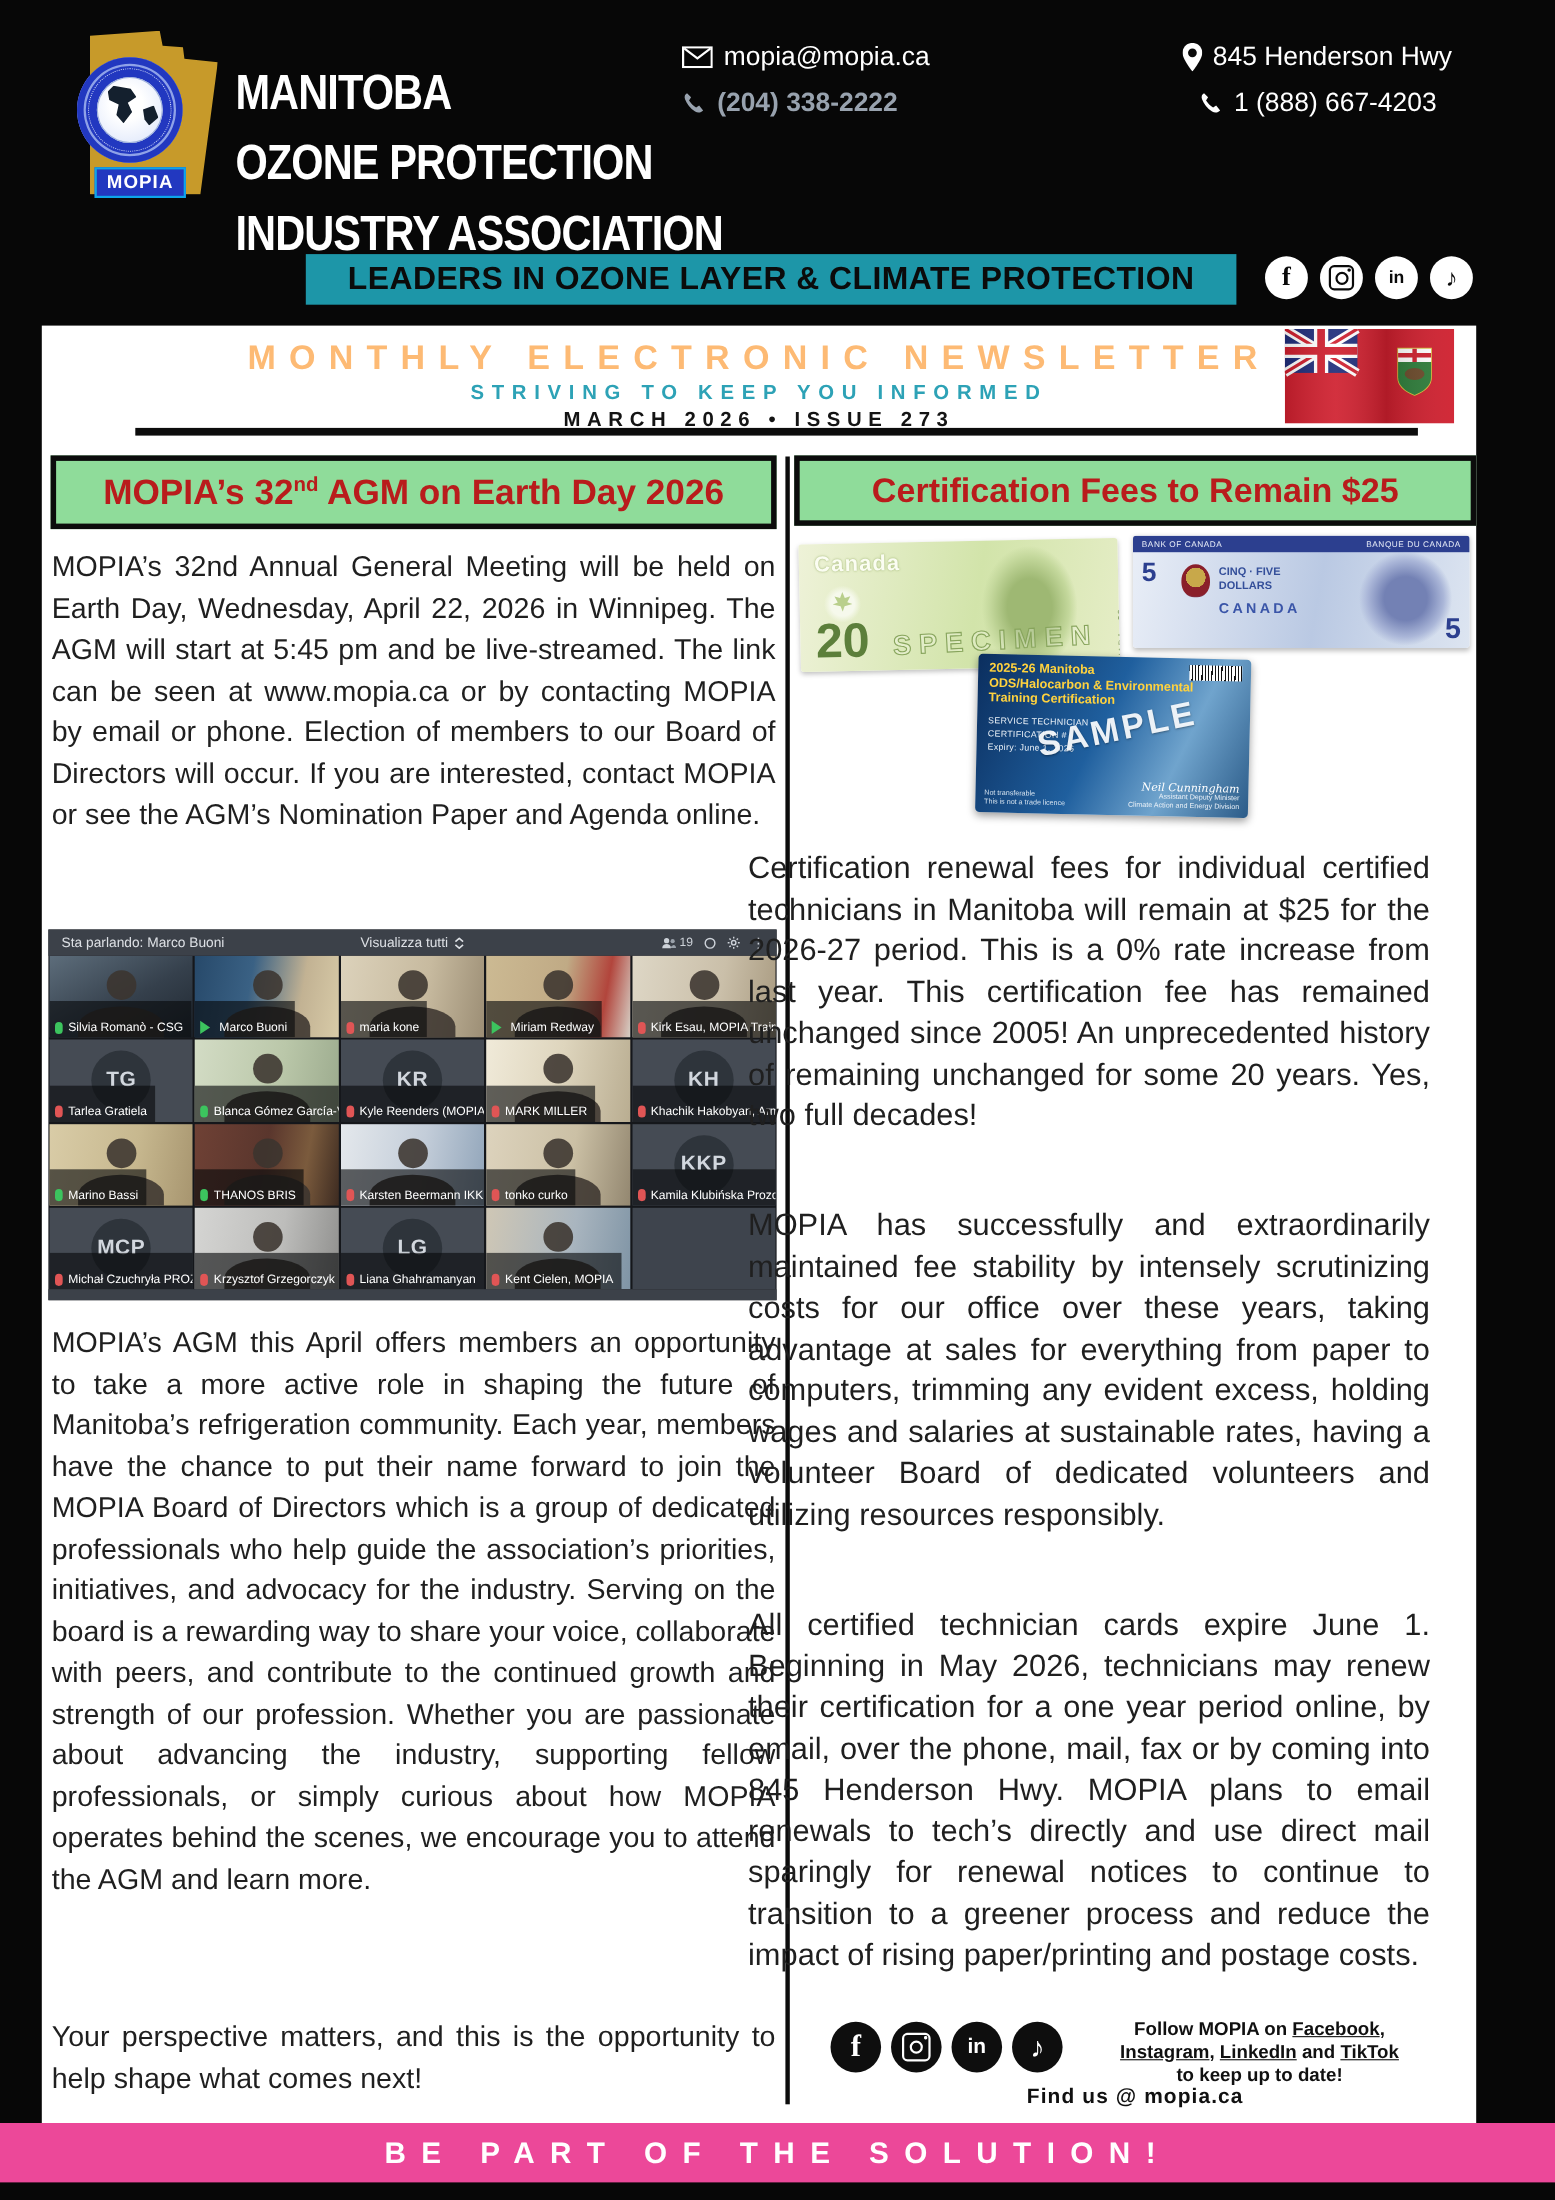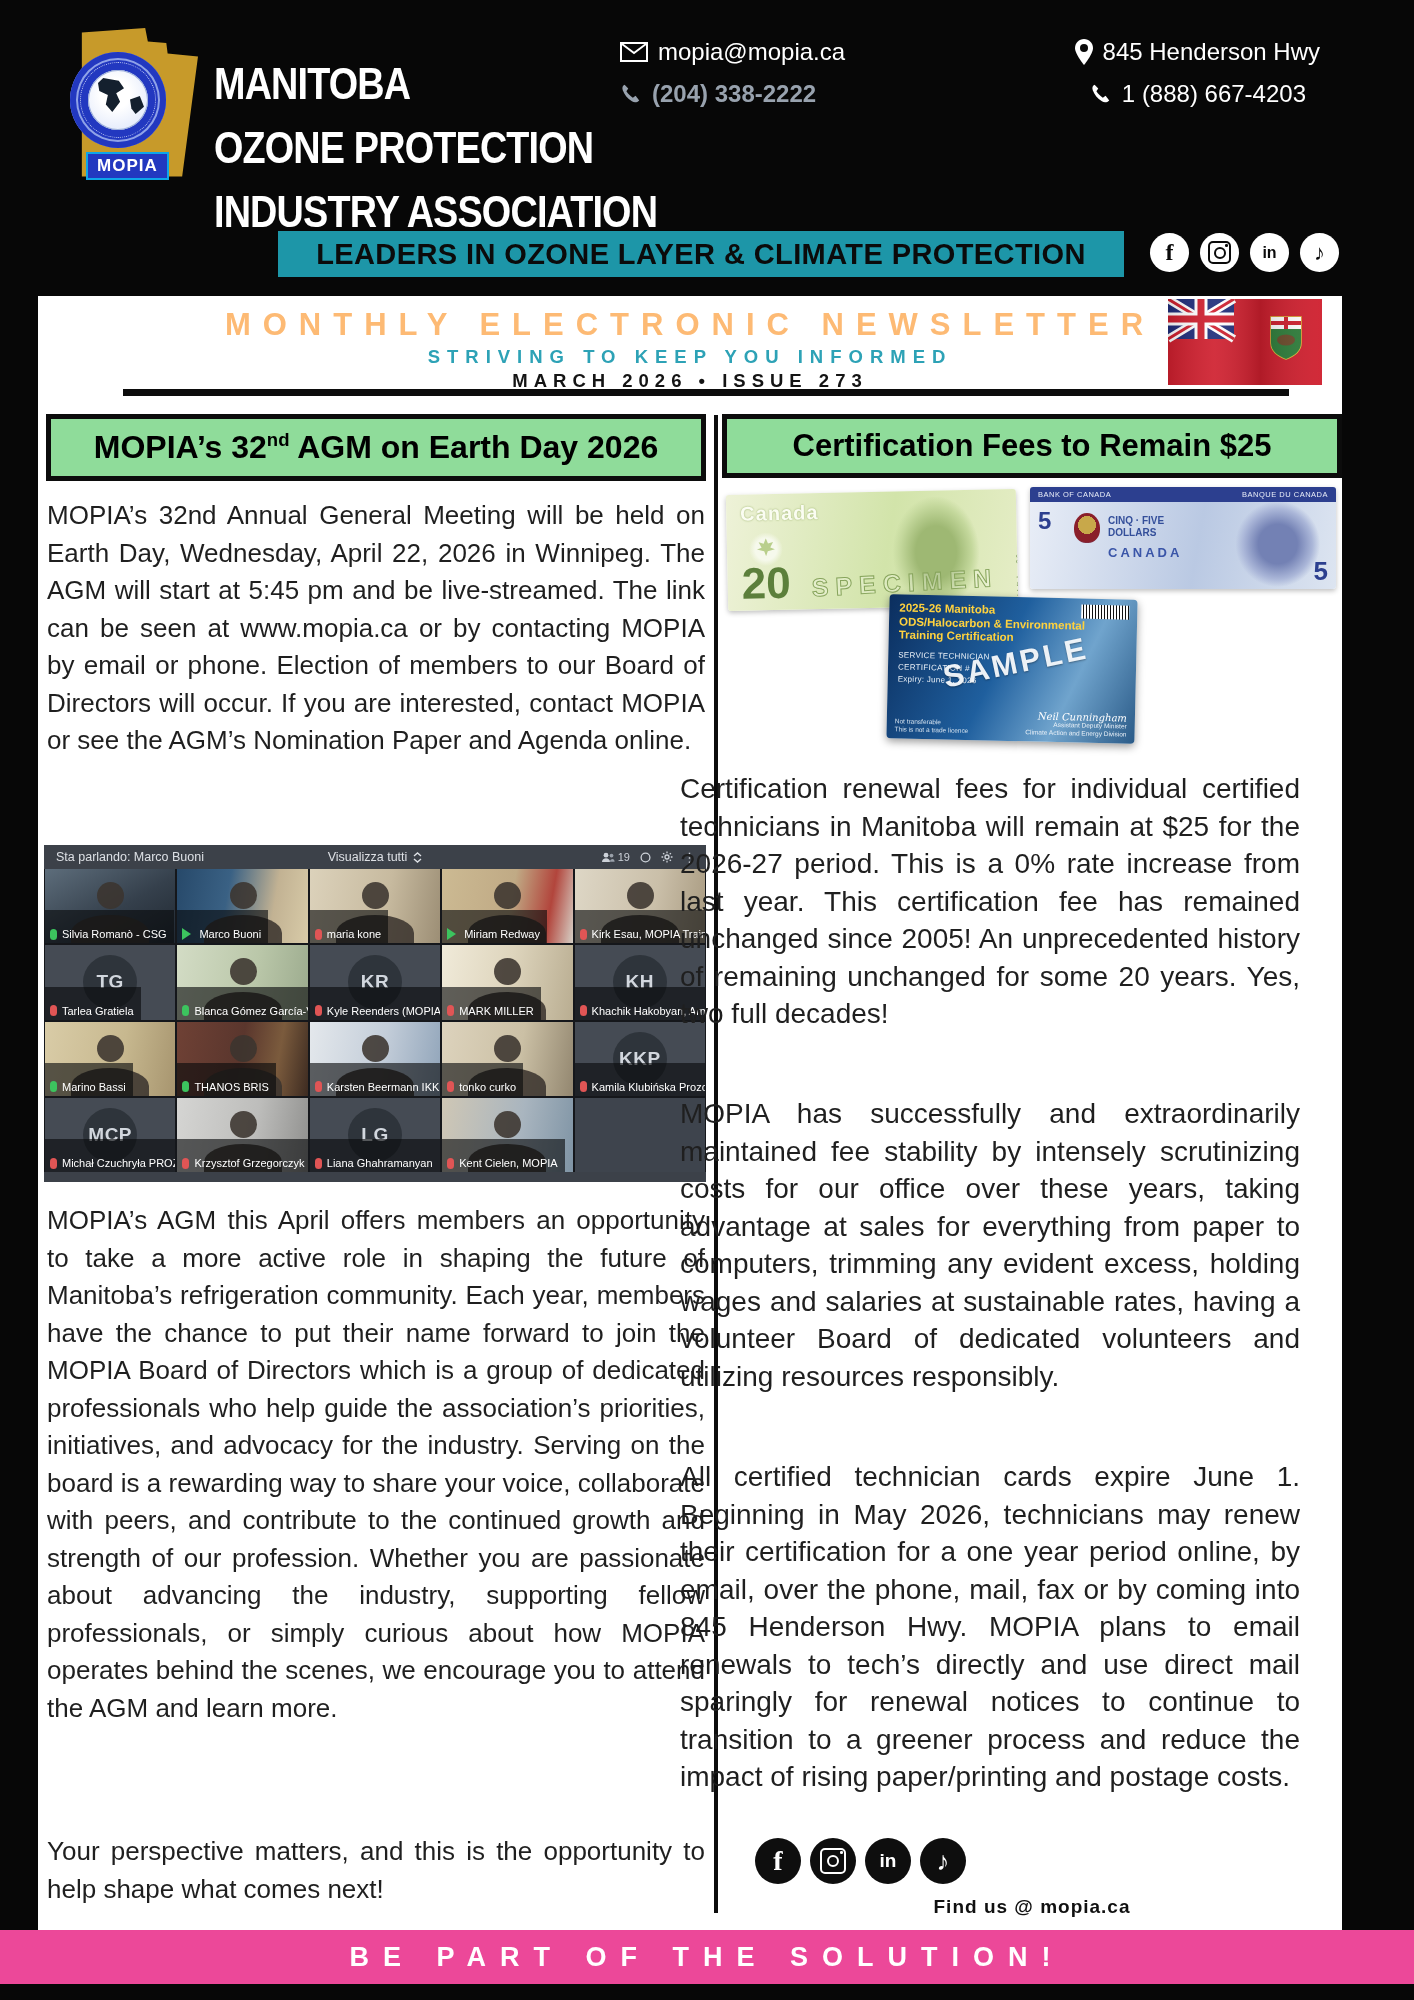--- a/index.html
+++ b/index.html
@@ -49,21 +49,21 @@
   .glyph-ig:after{content:"";position:absolute;right:1px;top:1px;width:2.6px;height:2.6px;border-radius:50%;background:currentColor;}
   
   .m-title{left:38px;top:307px;width:1304px;text-align:center;font-weight:700;font-size:31px;letter-spacing:12px;color:#fdba74;white-space:nowrap;}
   .m-sub{left:38px;top:346px;width:1304px;text-align:center;font-weight:700;font-size:18.5px;letter-spacing:7px;color:#2da2b6;white-space:nowrap;}
   .m-issue{left:38px;top:370px;width:1304px;text-align:center;font-weight:700;font-size:18.5px;letter-spacing:6px;color:#141414;white-space:nowrap;}
   .flag{left:1168px;top:299px;width:154px;height:86px;}
   .rule{left:123px;top:389px;width:1166px;height:7px;background:#0c0c0c;}
   .divider{left:714px;top:415px;width:4px;height:1498px;background:#0c0c0c;}
   
   .headbox{background:#8fdc9a;border:5px solid #0c0c0c;box-sizing:border-box;display:flex;align-items:center;justify-content:center;
-           font-weight:800;color:#000000;white-space:nowrap;}
+           font-weight:800;color:#b91c1c;white-space:nowrap;}
   .hb-l{left:46px;top:414px;width:660px;height:67px;font-size:32px;}
   .hb-r{left:722px;top:414px;width:620px;height:64px;font-size:31px;}
   .hb-l sup{font-size:58%;vertical-align:super;}
   
   .para{color:#1f1f1f;text-align:justify;}
   .pl{left:47px;width:658px;font-size:26px;line-height:37.5px;}
   .pr{left:680px;width:620px;font-size:28px;line-height:37.5px;}
   
   .vcall{left:44px;top:845px;width:662px;height:337px;background:#15171b;}
   .vbar-top{position:absolute;left:0;top:0;right:0;height:24px;background:#3c4149;display:flex;align-items:center;
@@ -452,20 +452,25 @@
         <span class="glyph-ig" style="width:22px;height:22px;"></span>
       </span>
     <span class="scirc dark">
         <span class="glyph-in" style="font-size:19px;">in</span>
       </span>
     <span class="scirc dark">
         <span class="glyph-tt" style="font-size:26px;">♪</span>
       </span>
   </div>
 
+  <div class="abs follow">
+    <span>Follow MOPIA on </span><u>Facebook</u><span>,</span><br>
+    <u>Instagram</u><span>, </span><u>LinkedIn</u><span> and </span><u>TikTok</u><br>
+    <span>to keep up to date!</span>
+  </div>
 
   <div class="abs findus">Find us @ mopia.ca</div>
 
   <div class="abs bottombar">
     <span class="bottom-text">BE PART OF THE SOLUTION!</span>
   </div>
 
 </div>
 
 </body></html>

